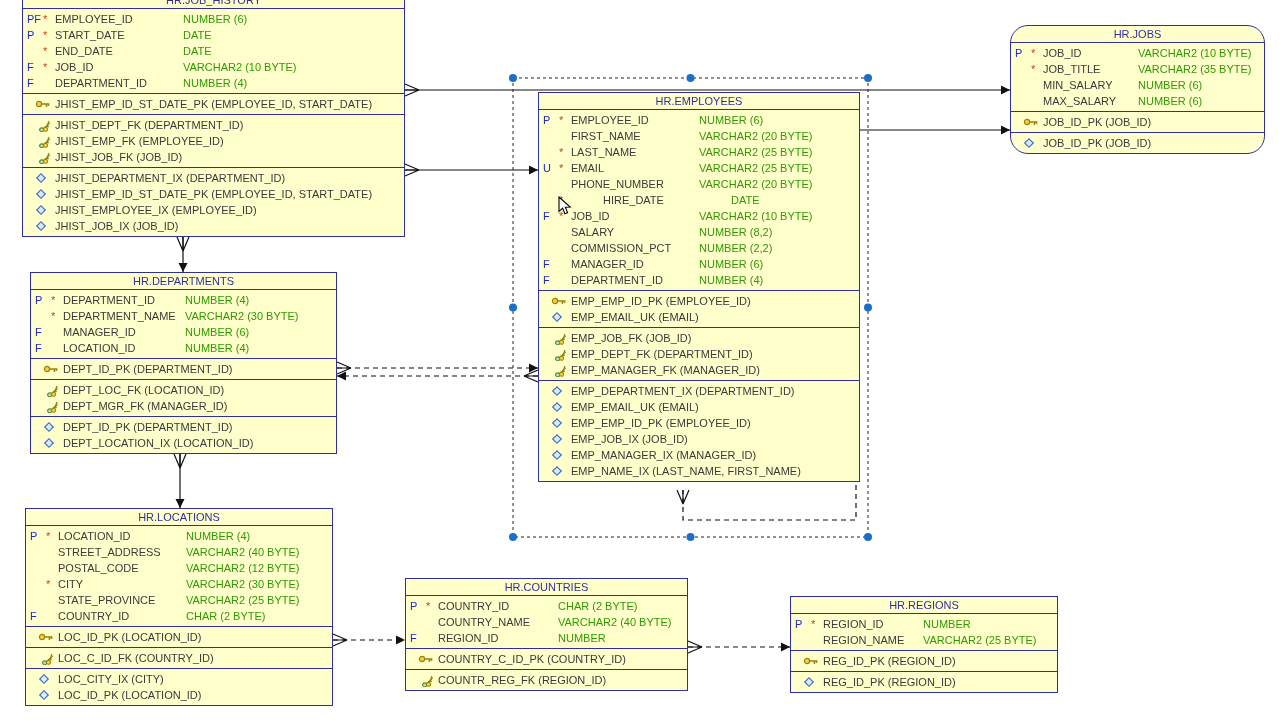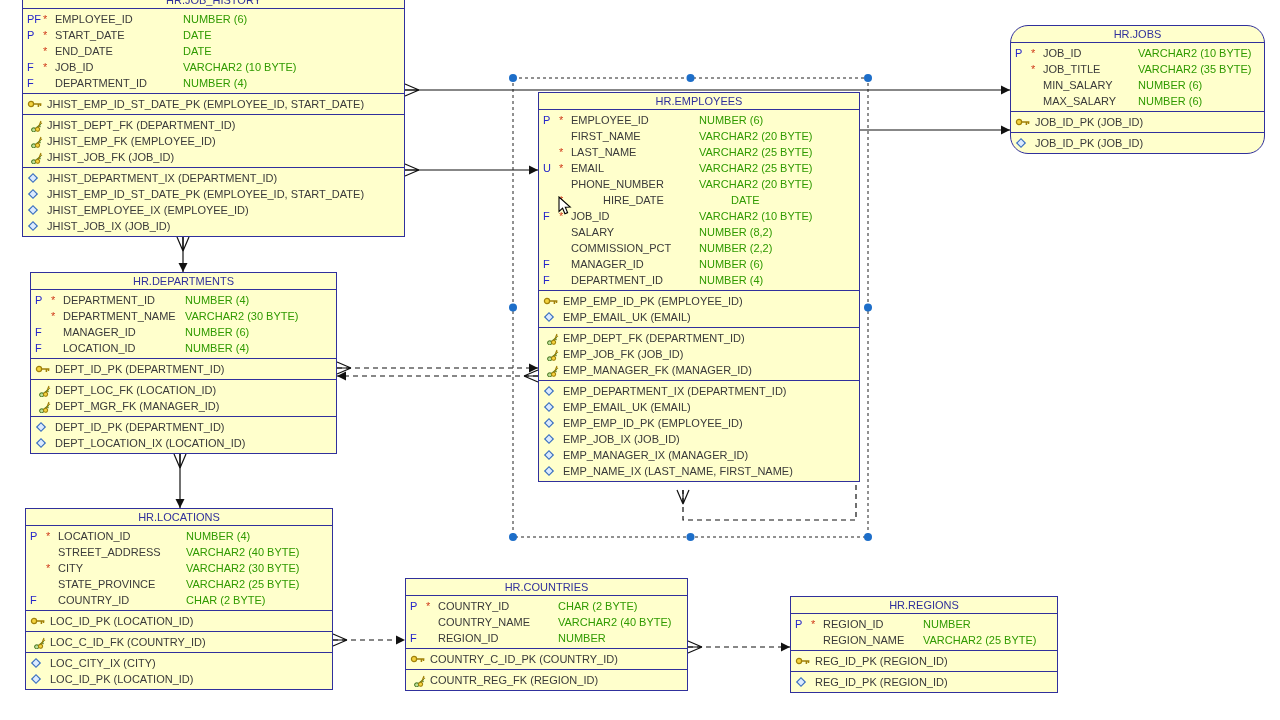--- a/index.html
+++ b/index.html
@@ -4,21 +4,21 @@
 <style>
   html,body{margin:0;padding:0;background:#fff;}
   .stage{position:relative;width:1280px;height:720px;overflow:hidden;background:#ffffff;
          font-family:"Liberation Sans",sans-serif;}
   svg.rel-layer{position:absolute;left:0;top:0;z-index:1;}
   .tbl{position:absolute;background:#ffffcc;border:1px solid #30309c;box-sizing:border-box;
        font-size:11px;color:#3a3a3a;z-index:2;}
   .ttl{height:16px;line-height:16px;text-align:center;color:#30309c;
        border-bottom:1px solid #30309c;white-space:nowrap;overflow:hidden;}
   .sec{padding:2px 0;}
-  .sec + .sec{border-top:1px solid #30309c;}
+  .sec + .sec{border-top:1px solid #30309c;padding-left:8px;}
   .r{display:flex;align-items:center;height:16px;padding:0 4px;white-space:nowrap;overflow:hidden;}
   .flag{width:16px;flex:none;color:#2626c9;}
   .star{width:12px;flex:none;color:#cf3a1a;}
   .nm{flex:none;}
   .ty{color:#2f9a00;}
   .ico{width:20px;flex:none;display:flex;align-items:center;}
   .lbl{white-space:nowrap;}
   .cursor{position:absolute;z-index:6;}
 </style>
 </head>
@@ -311,36 +311,36 @@
               <g transform="rotate(-38 8 6)">
                 <circle cx="4" cy="9" r="2" fill="#bfe09a" stroke="#4e7d2a" stroke-width="1"></circle>
                 <path d="M5.8 9 H13 M11 9 V11" stroke="#4e7d2a" stroke-width="1.2" fill="none"></path>
               </g>
               <g transform="rotate(-68 8 6)">
                 <circle cx="5" cy="10" r="2" fill="#f4d33f" stroke="#a08008" stroke-width="1"></circle>
                 <path d="M6.8 10 H14 M12 10 V12" stroke="#a08008" stroke-width="1.2" fill="none"></path>
               </g>
             </svg>
           </span>
+          <span class="lbl">EMP_JOB_FK (JOB_ID)</span>
+        </div>
+        <div class="r">
+          <span class="ico">
+            <svg width="16" height="13" viewBox="0 0 16 13">
+              <g transform="rotate(-38 8 6)">
+                <circle cx="4" cy="9" r="2" fill="#bfe09a" stroke="#4e7d2a" stroke-width="1"></circle>
+                <path d="M5.8 9 H13 M11 9 V11" stroke="#4e7d2a" stroke-width="1.2" fill="none"></path>
+              </g>
+              <g transform="rotate(-68 8 6)">
+                <circle cx="5" cy="10" r="2" fill="#f4d33f" stroke="#a08008" stroke-width="1"></circle>
+                <path d="M6.8 10 H14 M12 10 V12" stroke="#a08008" stroke-width="1.2" fill="none"></path>
+              </g>
+            </svg>
+          </span>
           <span class="lbl">EMP_DEPT_FK (DEPARTMENT_ID)</span>
-        </div>
-        <div class="r">
-          <span class="ico">
-            <svg width="16" height="13" viewBox="0 0 16 13">
-              <g transform="rotate(-38 8 6)">
-                <circle cx="4" cy="9" r="2" fill="#bfe09a" stroke="#4e7d2a" stroke-width="1"></circle>
-                <path d="M5.8 9 H13 M11 9 V11" stroke="#4e7d2a" stroke-width="1.2" fill="none"></path>
-              </g>
-              <g transform="rotate(-68 8 6)">
-                <circle cx="5" cy="10" r="2" fill="#f4d33f" stroke="#a08008" stroke-width="1"></circle>
-                <path d="M6.8 10 H14 M12 10 V12" stroke="#a08008" stroke-width="1.2" fill="none"></path>
-              </g>
-            </svg>
-          </span>
-          <span class="lbl">EMP_JOB_FK (JOB_ID)</span>
         </div>
         <div class="r">
           <span class="ico">
             <svg width="16" height="13" viewBox="0 0 16 13">
               <g transform="rotate(-38 8 6)">
                 <circle cx="4" cy="9" r="2" fill="#bfe09a" stroke="#4e7d2a" stroke-width="1"></circle>
                 <path d="M5.8 9 H13 M11 9 V11" stroke="#4e7d2a" stroke-width="1.2" fill="none"></path>
               </g>
               <g transform="rotate(-68 8 6)">
                 <circle cx="5" cy="10" r="2" fill="#f4d33f" stroke="#a08008" stroke-width="1"></circle>
@@ -549,20 +549,26 @@
           <span class="flag">P</span>
           <span class="star">*</span>
           <span class="nm" style="width: 128px;">LOCATION_ID</span>
           <span class="ty">NUMBER (4)</span>
         </div>
         <div class="r">
           <span class="flag"></span>
           <span class="star"></span>
           <span class="nm" style="width: 128px;">STREET_ADDRESS</span>
           <span class="ty">VARCHAR2 (40 BYTE)</span>
+        </div>
+        <div class="r">
+          <span class="flag"></span>
+          <span class="star"></span>
+          <span class="nm" style="width: 128px;">POSTAL_CODE</span>
+          <span class="ty">VARCHAR2 (12 BYTE)</span>
         </div>
         <div class="r">
           <span class="flag"></span>
           <span class="star">*</span>
           <span class="nm" style="width: 128px;">CITY</span>
           <span class="ty">VARCHAR2 (30 BYTE)</span>
         </div>
         <div class="r">
           <span class="flag"></span>
           <span class="star"></span>

